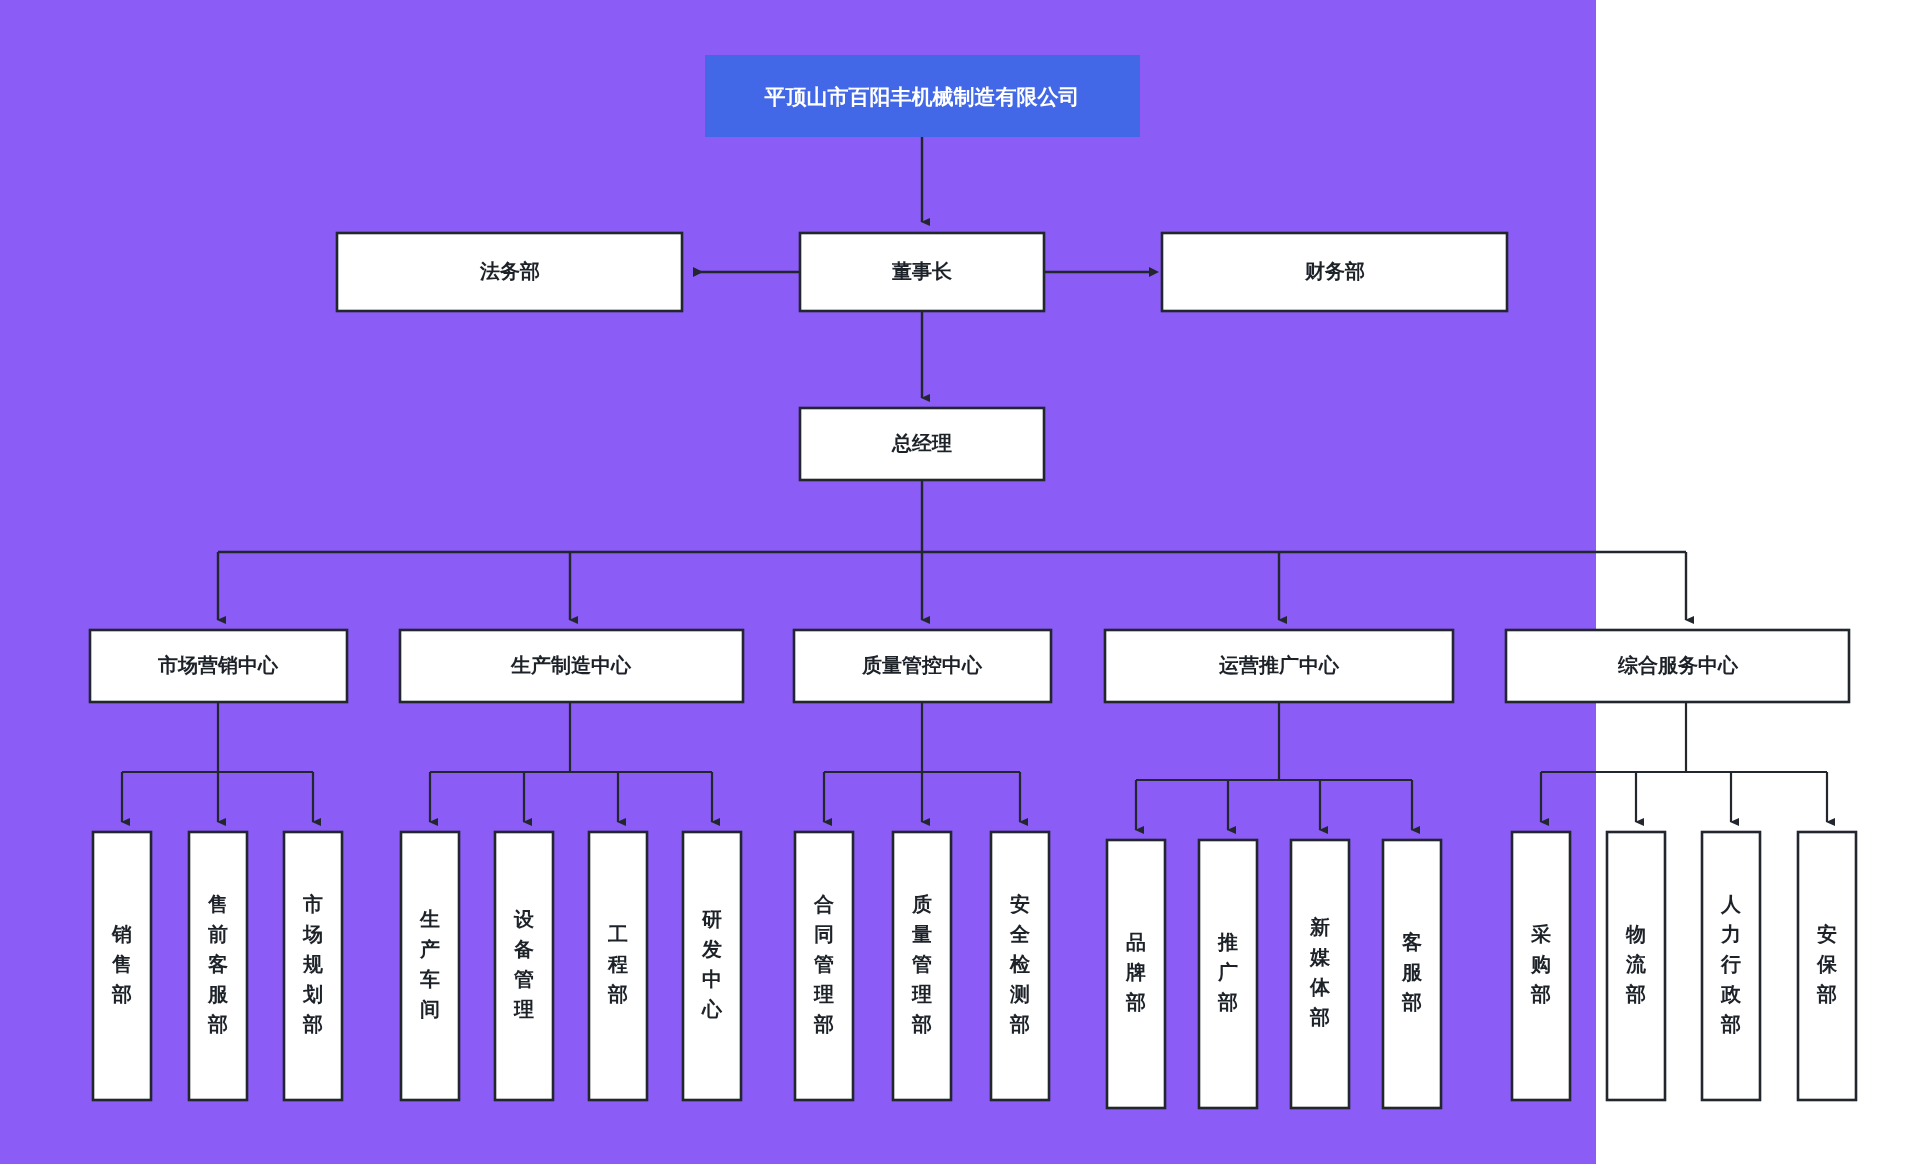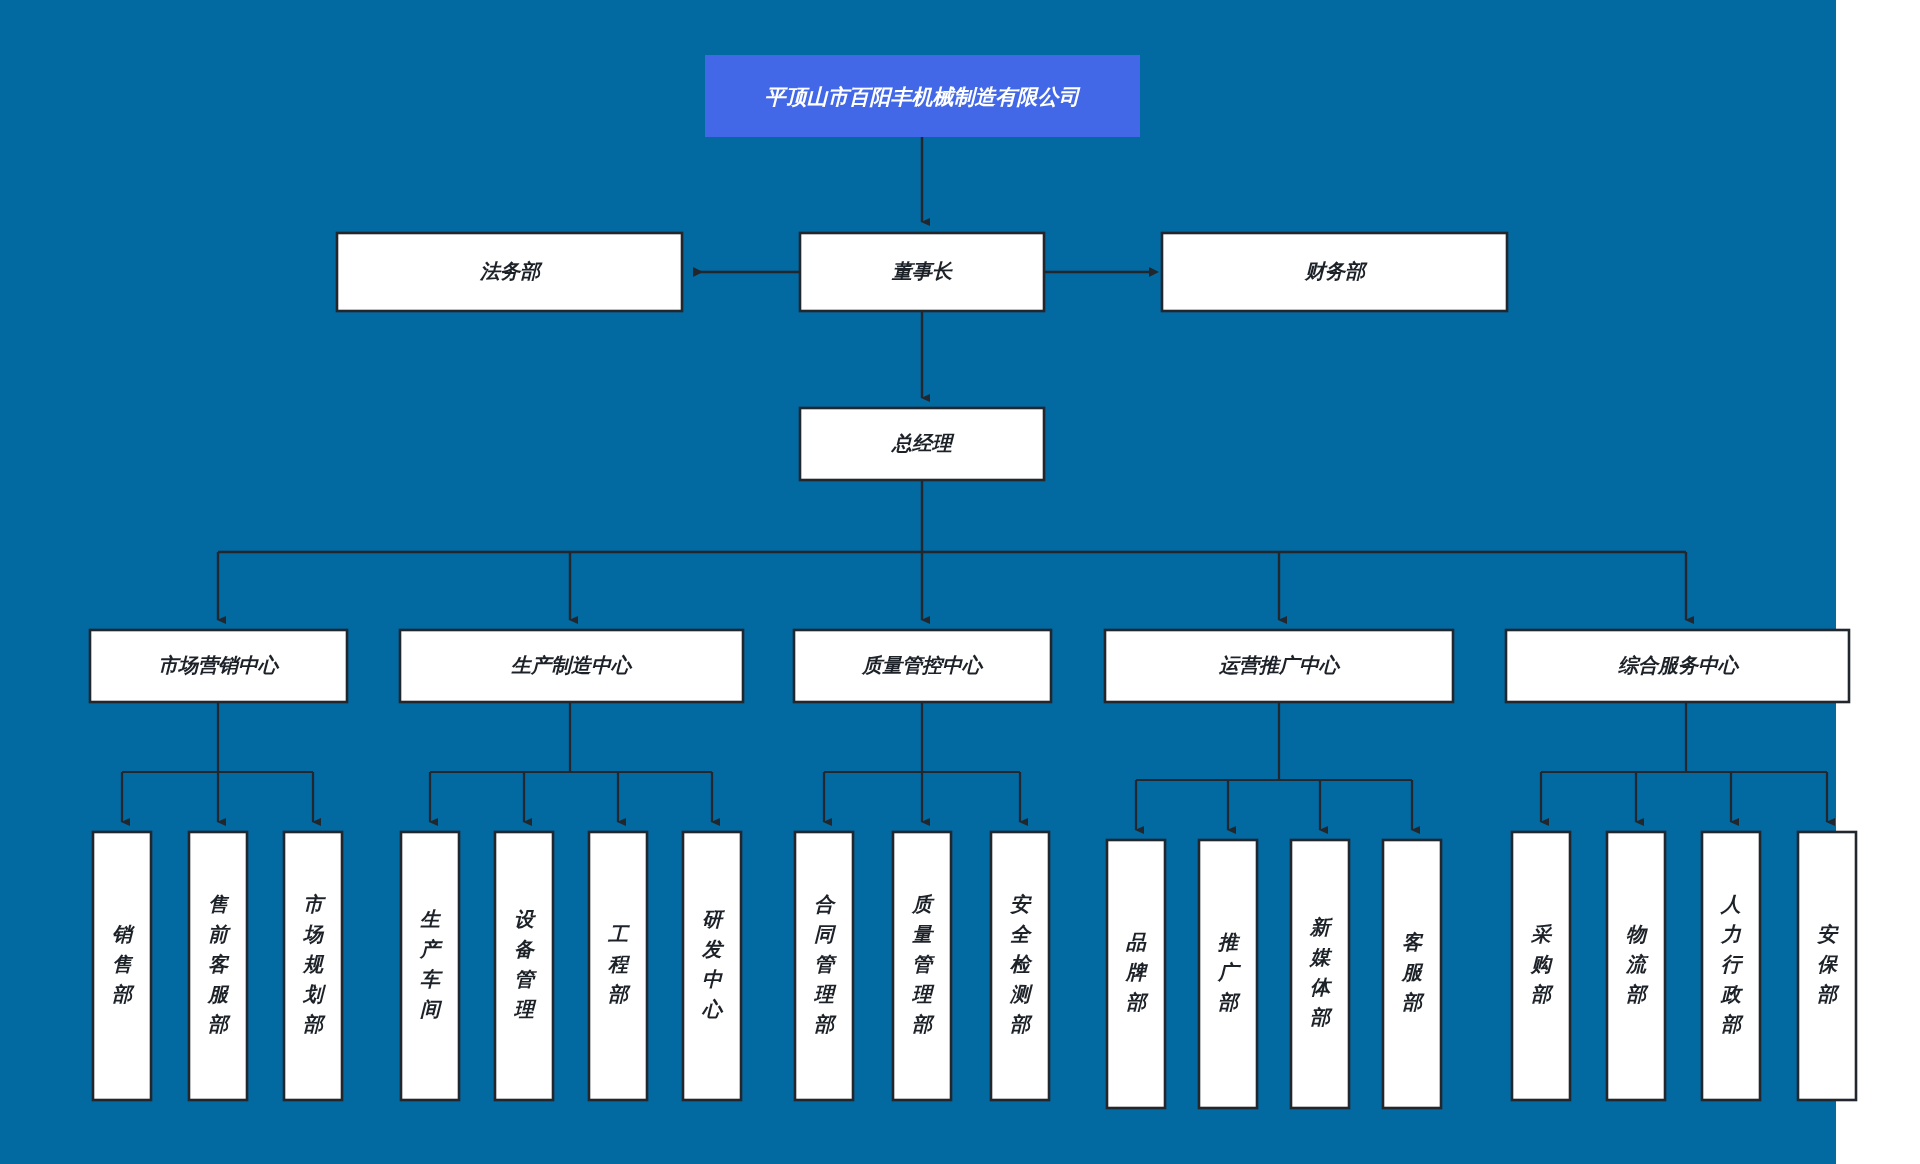--- a/index.html
+++ b/index.html
@@ -8,24 +8,23 @@
     background: #ffffff;
   }
   body {
     width: 1920px;
     height: 1164px;
     overflow: hidden;
     font-family: "Liberation Sans", "DejaVu Sans", sans-serif;
   }
   #chart-root {
     position: relative;
-    width: 1836px;
+    width: 1596px;
     height: 1164px;
-    background: #0369a1;
-    font-style: italic;
+    background: #8b5cf6;
   }
   svg#org-svg {
     position: absolute;
     left: 0;
     top: 0;
     width: 1920px;
     height: 1164px;
     display: block;
   }
   .node-rect {

